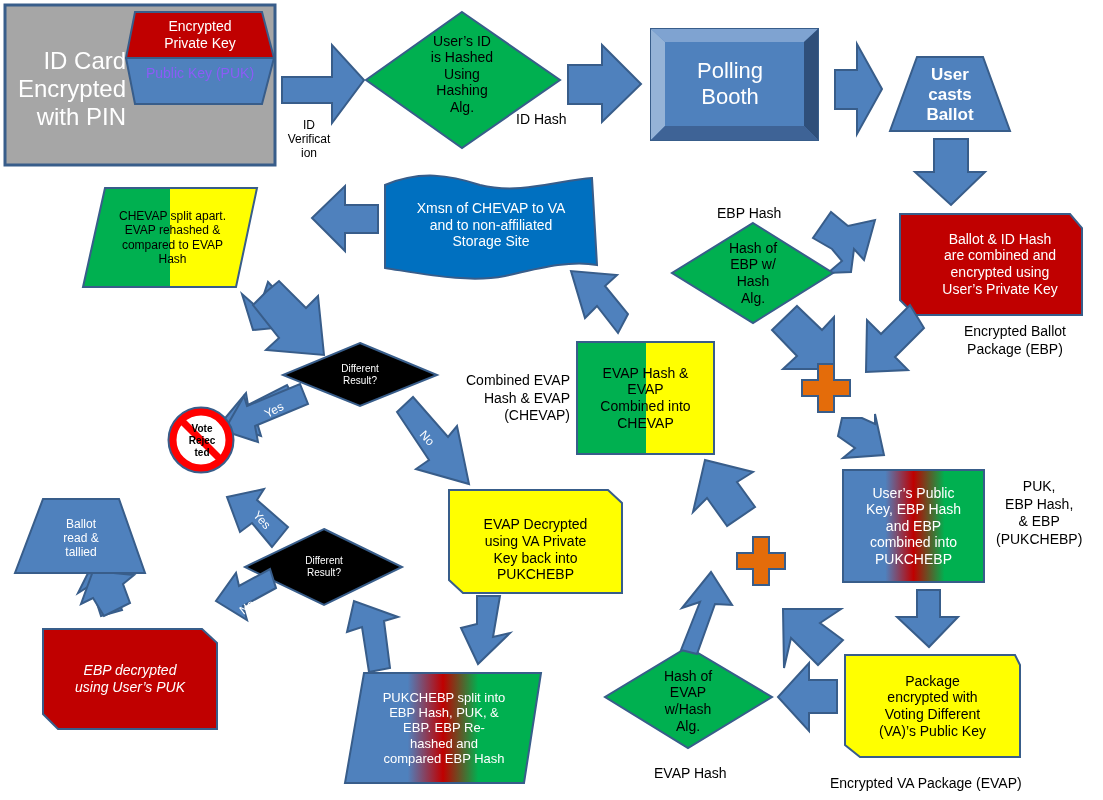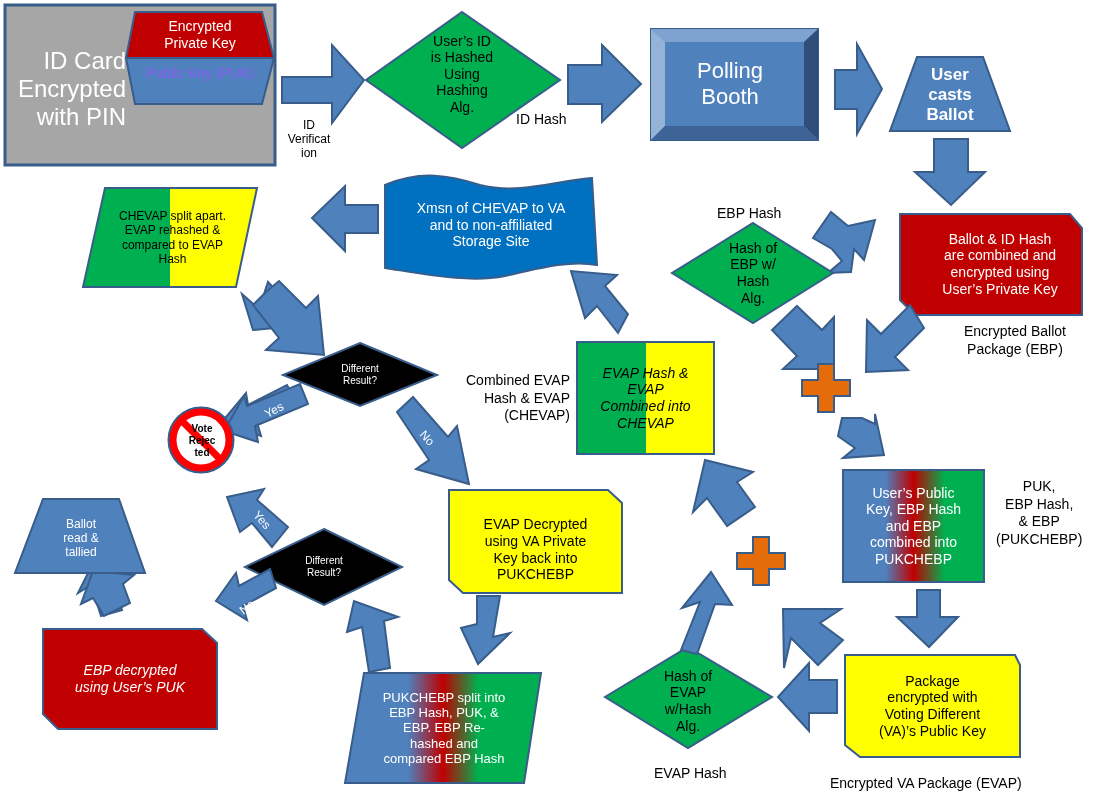--- a/index.html
+++ b/index.html
@@ -179,21 +179,21 @@
 combined into
 PUKCHEBP</div>
 <div class="lbl k" style="left:845px;top:655px;width:175px;height:102px;font-size:14px;">Package
 encrypted with
 Voting Different
 (VA)’s Public Key</div>
 <div class="lbl k" style="left:650px;top:655px;width:76px;height:92px;font-size:14px;">Hash of
 EVAP
 w/Hash
 Alg.</div>
-<div class="lbl k" style="left:577px;top:342px;width:137px;height:112px;font-size:14px;font-style:italic;">EVAP Hash &amp;
+<div class="lbl k" style="left:577px;top:342px;width:137px;height:112px;font-size:14px;">EVAP Hash &amp;
 EVAP
 Combined into
 CHEVAP</div>
 <div class="lbl w" style="left:385px;top:180px;width:212px;height:90px;font-size:14px;">Xmsn of CHEVAP to VA
 and to non-affiliated
 Storage Site</div>
 <div class="lbl k" style="left:95px;top:190px;width:155px;height:95px;font-size:12px;">CHEVAP split apart.
 EVAP rehashed &amp;
 compared to EVAP
 Hash</div>

